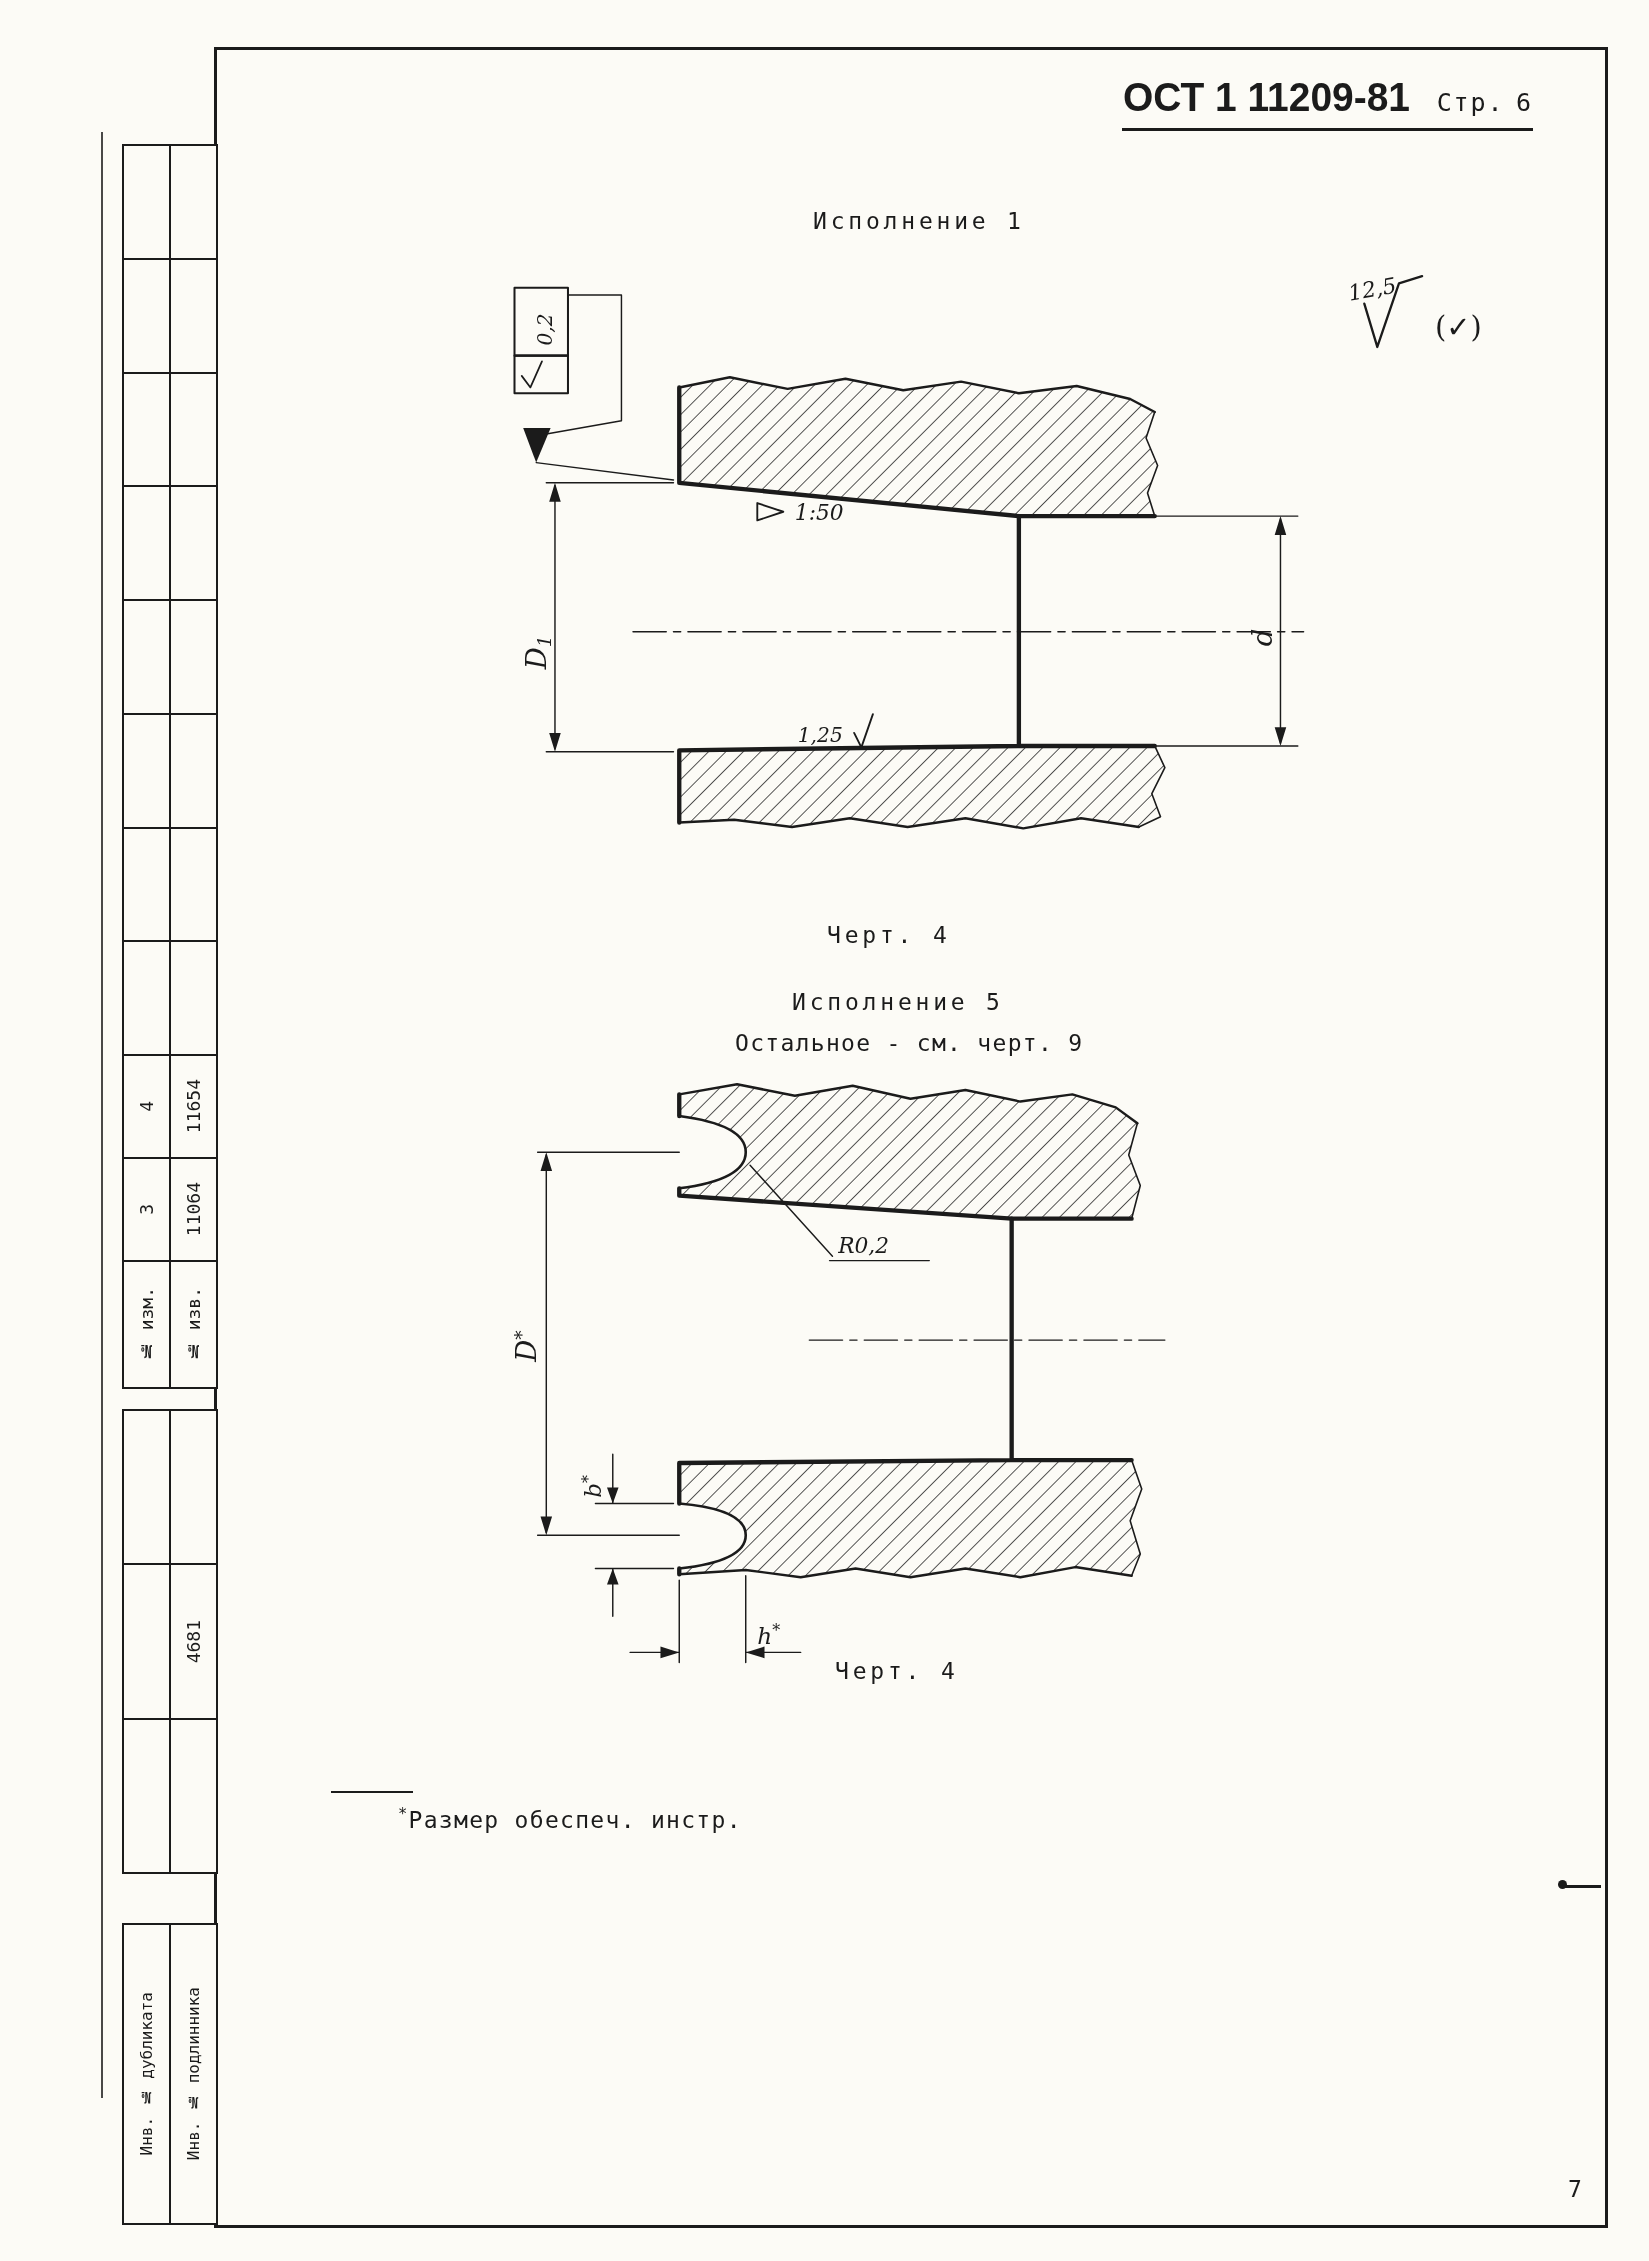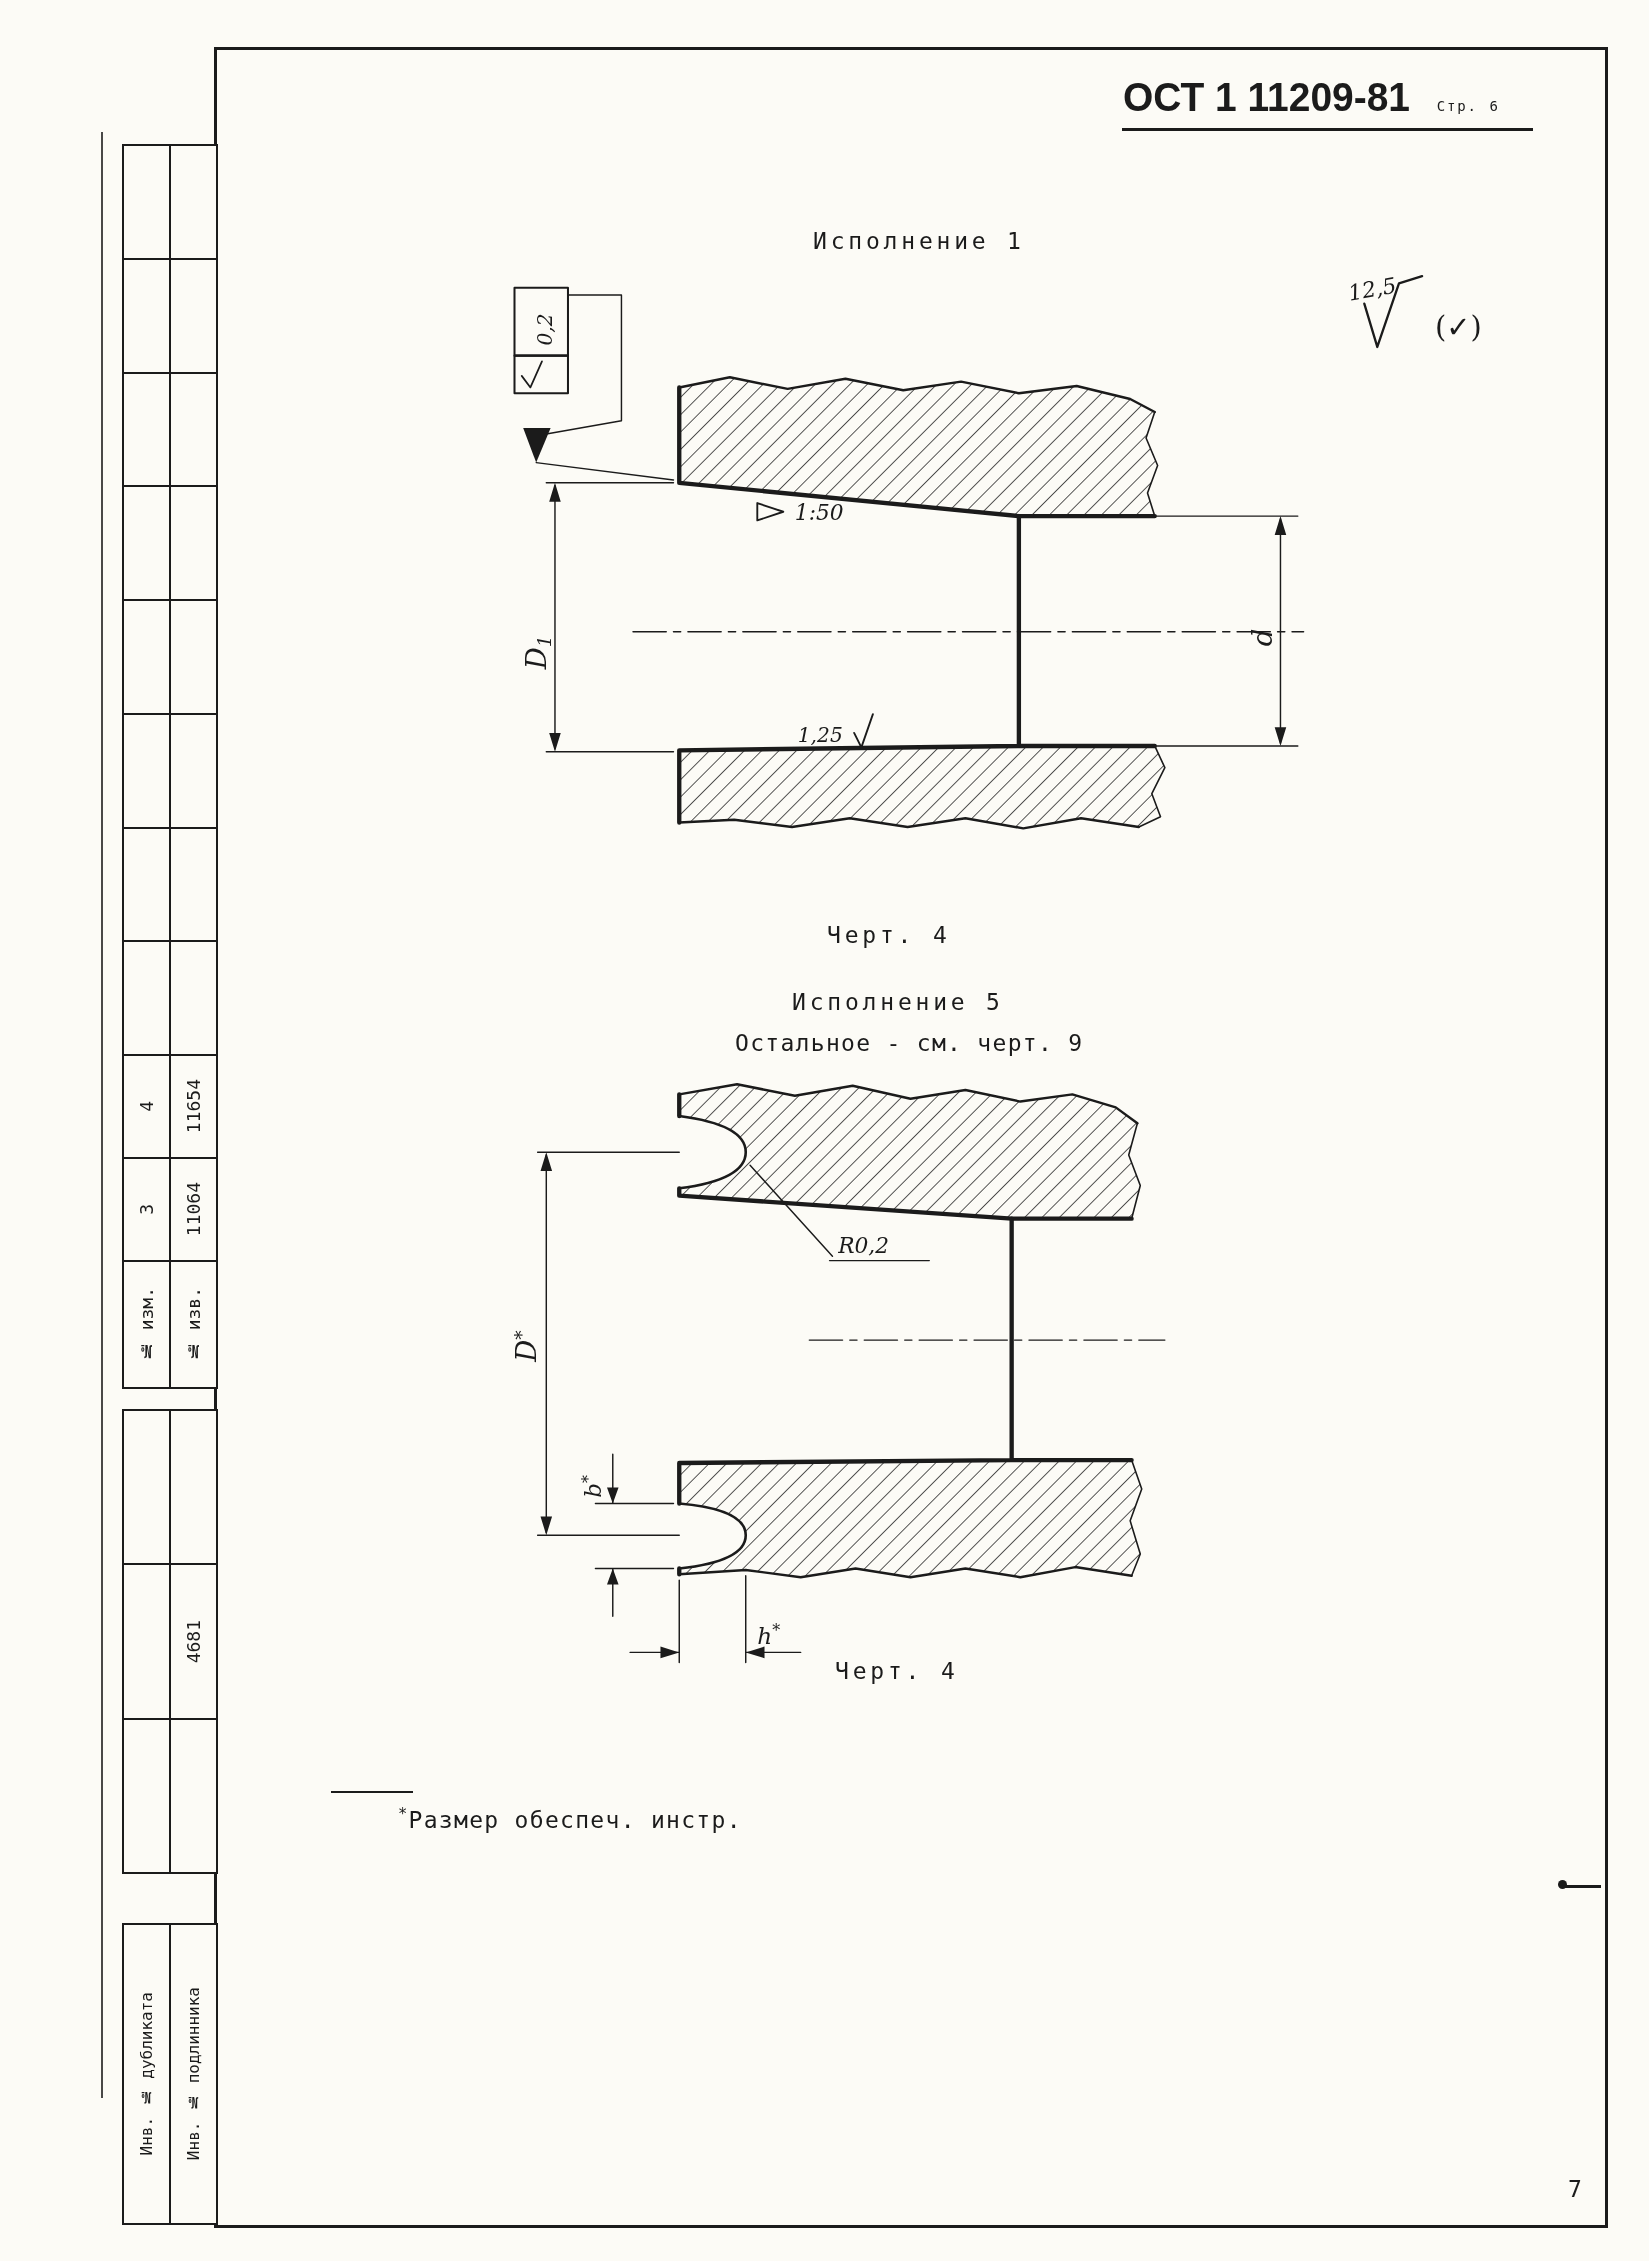--- a/index.html
+++ b/index.html
@@ -3,21 +3,21 @@
 <meta charset="utf-8">
 <style>
   html,body{margin:0;padding:0;}
   body{background:#d8d7d2;}
   .page{position:relative;width:1649px;height:2261px;background:#fcfbf6;font-family:"DejaVu Sans Mono",monospace;color:#1b1b1b;overflow:hidden;}
   .abs{position:absolute;}
   .body-text{font-size:23px;letter-spacing:1.3px;white-space:nowrap;}
   .ls{letter-spacing:3.8px;}
   .hdr{display:flex;align-items:baseline;gap:11.5px;text-align:right;}
   .std-num{font-family:"Liberation Sans",sans-serif;font-weight:700;font-size:41px;white-space:nowrap;transform:scaleX(.95);transform-origin:left bottom;}
-  .pg{font-size:14px;letter-spacing:1.9px;white-space:nowrap;}
+  .pg{font-size:25px;letter-spacing:1.9px;white-space:nowrap;}
   .rule{background:#1b1b1b;}
   .grid{display:grid;border:1.9px solid #1b1b1b;background:#fcfbf6;}
   .cell{border:1.3px solid #1b1b1b;display:flex;align-items:center;justify-content:center;overflow:hidden;}
   .rot{writing-mode:vertical-rl;transform:rotate(180deg);white-space:nowrap;}
   .bandA{grid-template-columns:1fr 1fr;grid-template-rows:repeat(8,1fr) 103px 103px 127px;font-size:18px;}
   .bandB{grid-template-columns:1fr 1fr;grid-template-rows:repeat(3,1fr);font-size:18px;}
   .bandC{grid-template-columns:1fr 1fr;font-size:16px;}
   sup{font-size:15.4px;}
 </style>
 </head>
@@ -86,21 +86,21 @@
       </div>
   </div>
 
   <div class="abs hdr" style="left:1123px;top:74px">
     <span class="std-num">ОСТ 1 11209-81</span>
     <span class="pg">Стр.</span>
     <span class="pg">6</span>
   </div>
   <div class="abs rule" style="left:1122px;top:128px;width:411px;height:3.2px"></div>
 
-  <div class="abs body-text ls" style="left:813px;top:228px">Исполнение 1</div>
+  <div class="abs body-text ls" style="left:813px;top:208px">Исполнение 1</div>
   <div class="abs body-text ls" style="left:827px;top:922px">Черт. 4</div>
   <div class="abs body-text ls" style="left:792px;top:989px">Исполнение 5</div>
   <div class="abs body-text" style="left:735px;top:1030px">Остальное - см. черт. 9</div>
   <div class="abs body-text ls" style="left:835px;top:1658px">Черт. 4</div>
 
   <div class="abs rule" style="left:331px;top:1791px;width:82px;height:1.9px"></div>
   <div class="abs body-text" style="left:398px;top:1805px">
     <sup>*</sup><span>Размер обеспеч. инстр.</span>
   </div>
 

